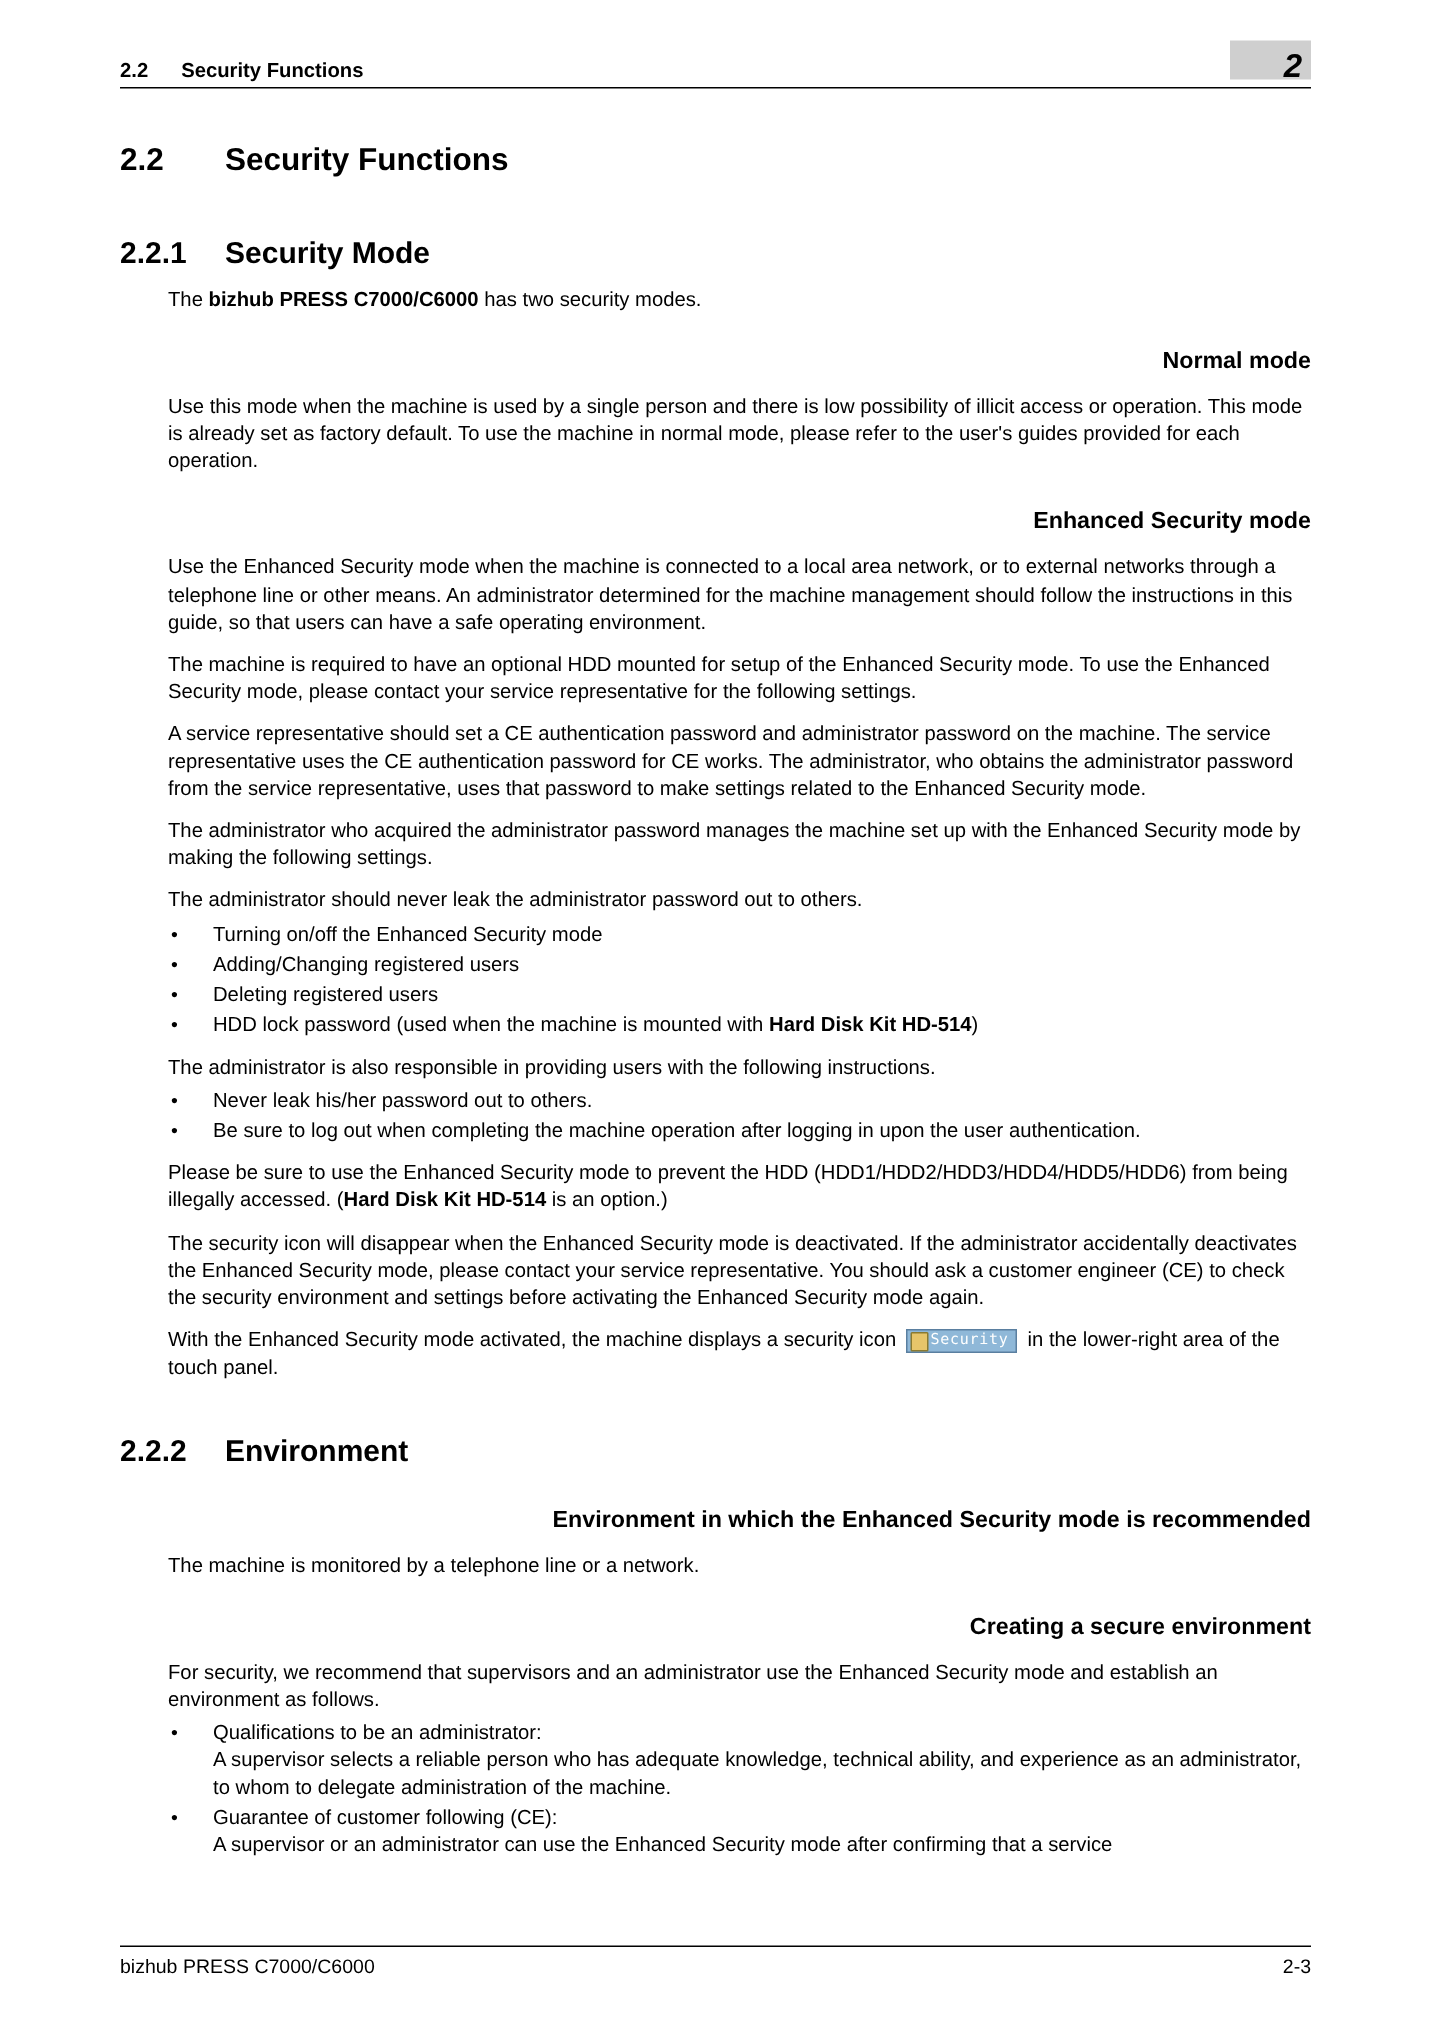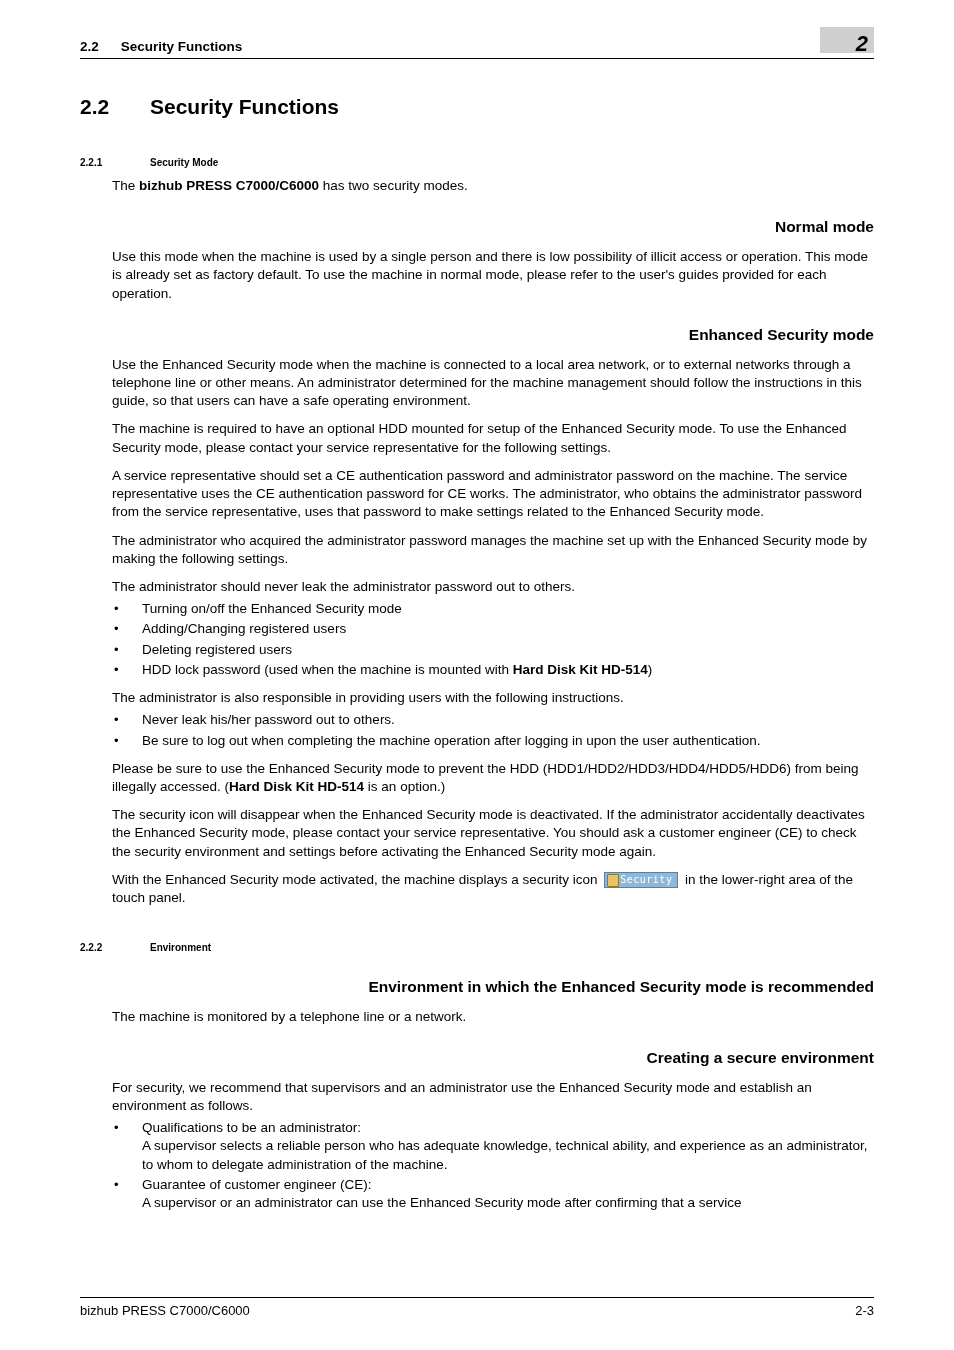--- a/index.html
+++ b/index.html
@@ -54,21 +54,21 @@
     position: relative;
     top: 0px;
   }
   h1.sec {
     font-size: 21px;
     font-weight: bold;
     margin: 34px 0 0 0;
   }
   h1.sec .num { display:inline-block; width: 70px; }
   h2.sub {
-    font-size: 10px;
+    font-size: 20px;
     font-weight: bold;
     margin: 34px 0 0 0;
   }
   h2.sub .num { display:inline-block; width: 70px; }
   h3.para-title {
     font-size: 15.5px;
     font-weight: bold;
     margin: 22px 0 0 0;
     text-align: right;
   }
@@ -198,21 +198,21 @@
 
     <h3 class="para-title">Creating a secure environment</h3>
     <p>For security, we recommend that supervisors and an administrator use the Enhanced Security mode and establish an environment as follows.</p>
 
     <ul class="bullets">
       <li>
         <span>Qualifications to be an administrator:</span><br>
         <span>A supervisor selects a reliable person who has adequate knowledge, technical ability, and experience as an administrator, to whom to delegate administration of the machine.</span>
       </li>
       <li>
-        <span>Guarantee of customer engineer (CE):</span><br>
+        <span>Guarantee of customer following (CE):</span><br>
         <span>A supervisor or an administrator can use the Enhanced Security mode after confirming that a service</span>
       </li>
     </ul>
   </div>
 
   <div class="footer">
     <span>bizhub PRESS C7000/C6000</span>
     <span>2-3</span>
   </div>
 

